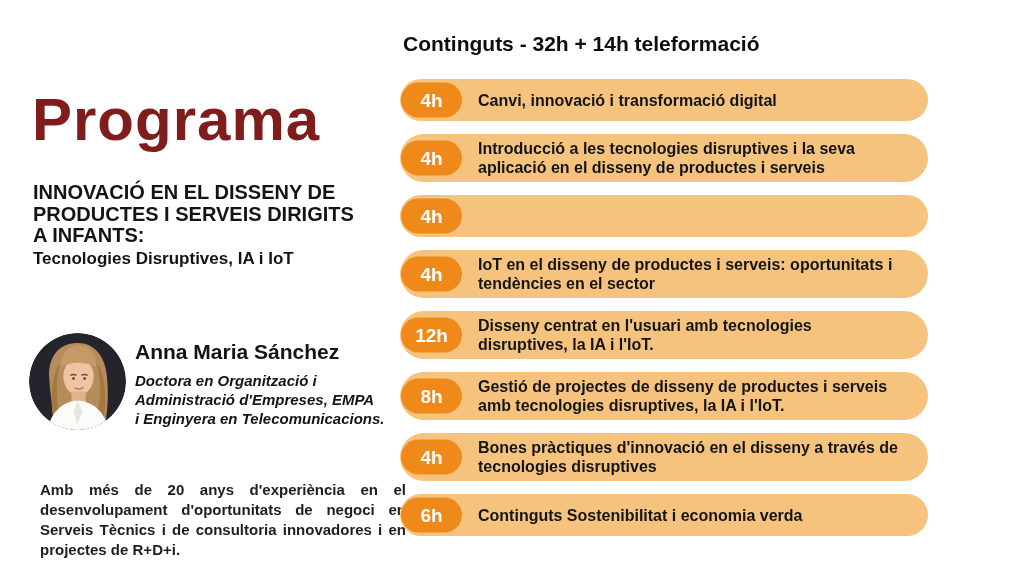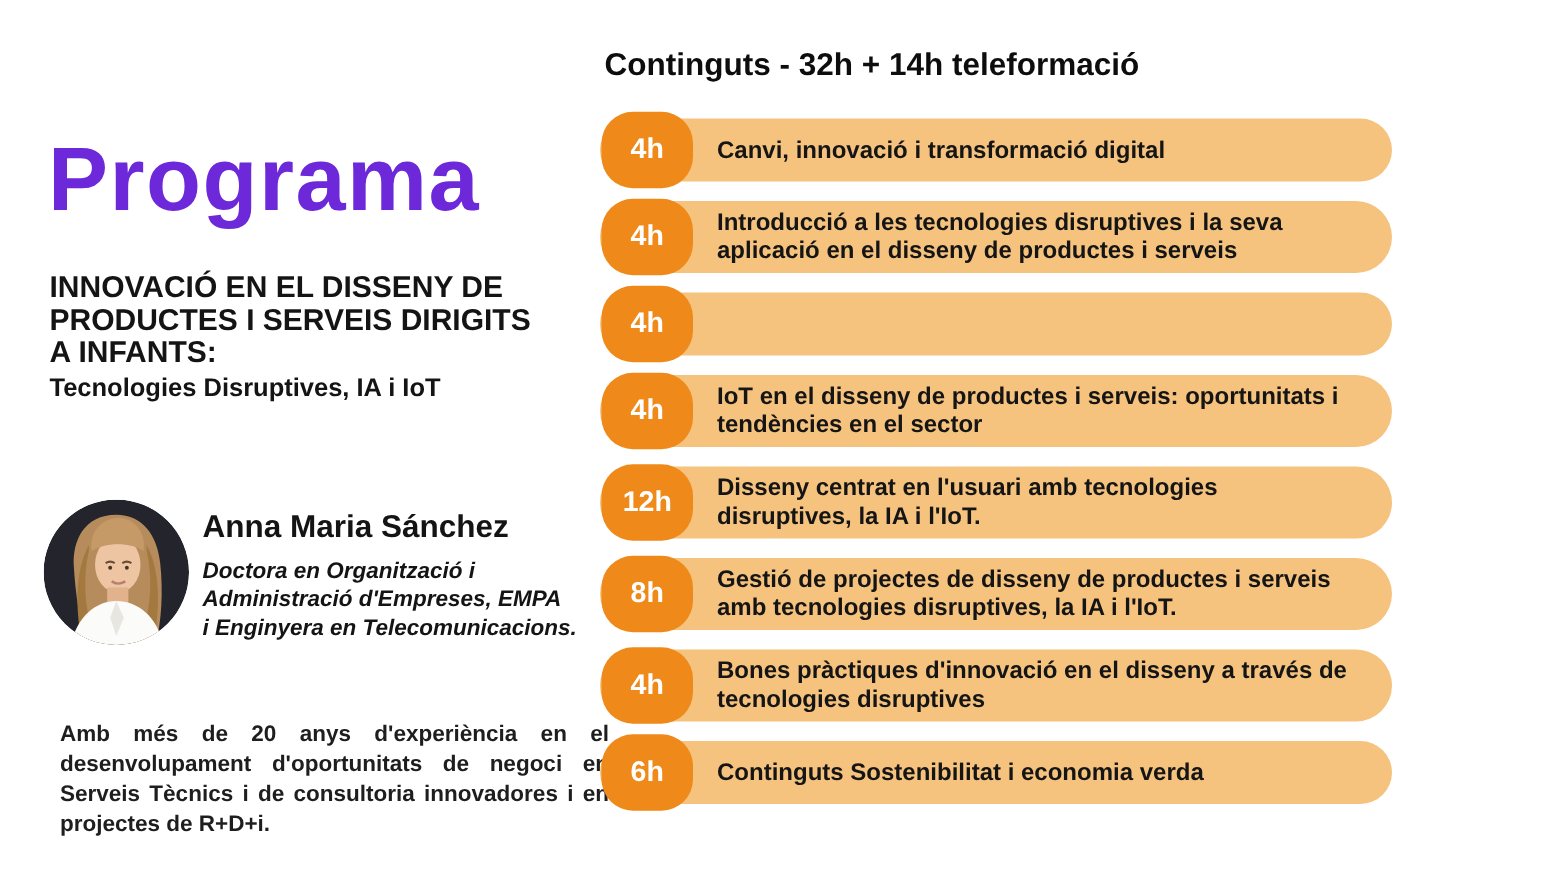--- a/index.html
+++ b/index.html
@@ -10,21 +10,21 @@
     color: #121212;
     position: relative;
     overflow: hidden;
   }
   .slide { position: absolute; inset: 0; }
 
   
   .title {
     position: absolute; left: 32px; top: 90px;
     font-size: 60px; font-weight: bold; letter-spacing: 1px;
-    line-height: 1; color: #6d28d9; margin: 0;
+    line-height: 1; color: #7f1d1d; margin: 0;
   }
   .subtitle {
     position: absolute; left: 33px; top: 182px;
     font-size: 20px; font-weight: bold; line-height: 21.5px;
     color: #141414; margin: 0;
   }
   .subtitle span { display: block; }
   .tagline {
     position: absolute; left: 33px; top: 249px;
     font-size: 17px; font-weight: bold; color: #141414; margin: 0;
@@ -64,21 +64,21 @@
   .pill {
     position: relative; box-sizing: border-box;
     background: var(--pill-color, #F5C37E);
     border-radius: 24px;
     min-height: 42px;
     display: flex; align-items: center;
     padding: 5px 24px 5px 78px;
   }
   .badge {
     position: absolute; left: 1px; top: 50%; transform: translateY(-50%);
-    width: 61px; height: 51px; border-radius: 21px;
+    width: 61px; height: 35px; border-radius: 21px;
     background: var(--badge-color, #EF8A1A);
     color: #ffffff; font-weight: bold; font-size: 19px;
     display: flex; align-items: center; justify-content: center;
   }
   .pill-label {
     font-size: 16px; font-weight: bold; line-height: 19px; color: #151515;
   }
 </style>
 </head>
 <body style="--badge-color: #EF8A1A; --pill-color: #F5C37E; background: rgb(255, 255, 255);">

